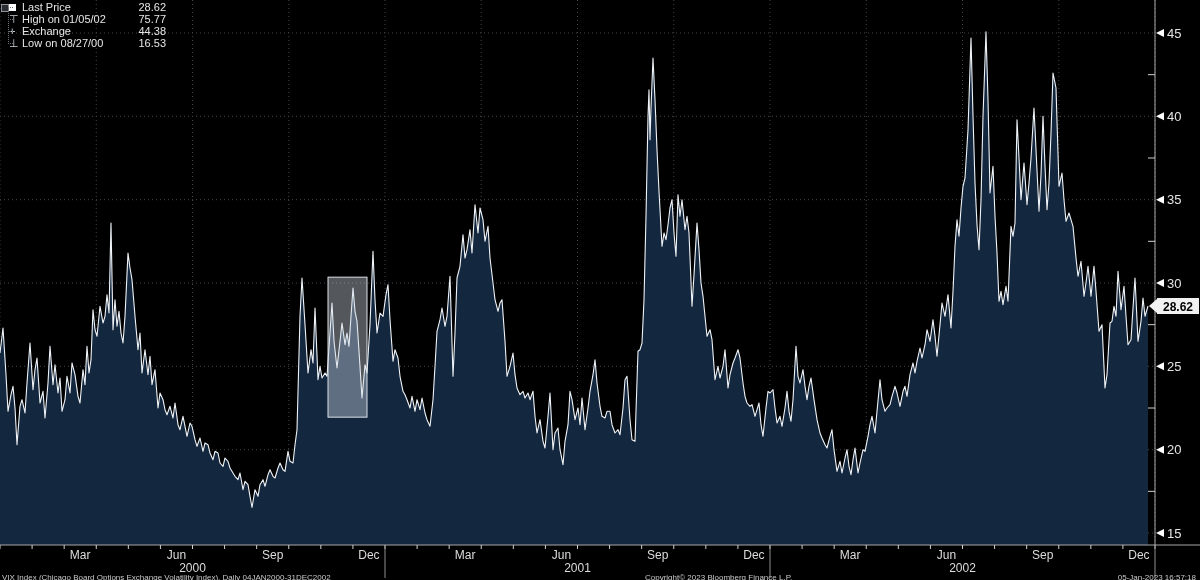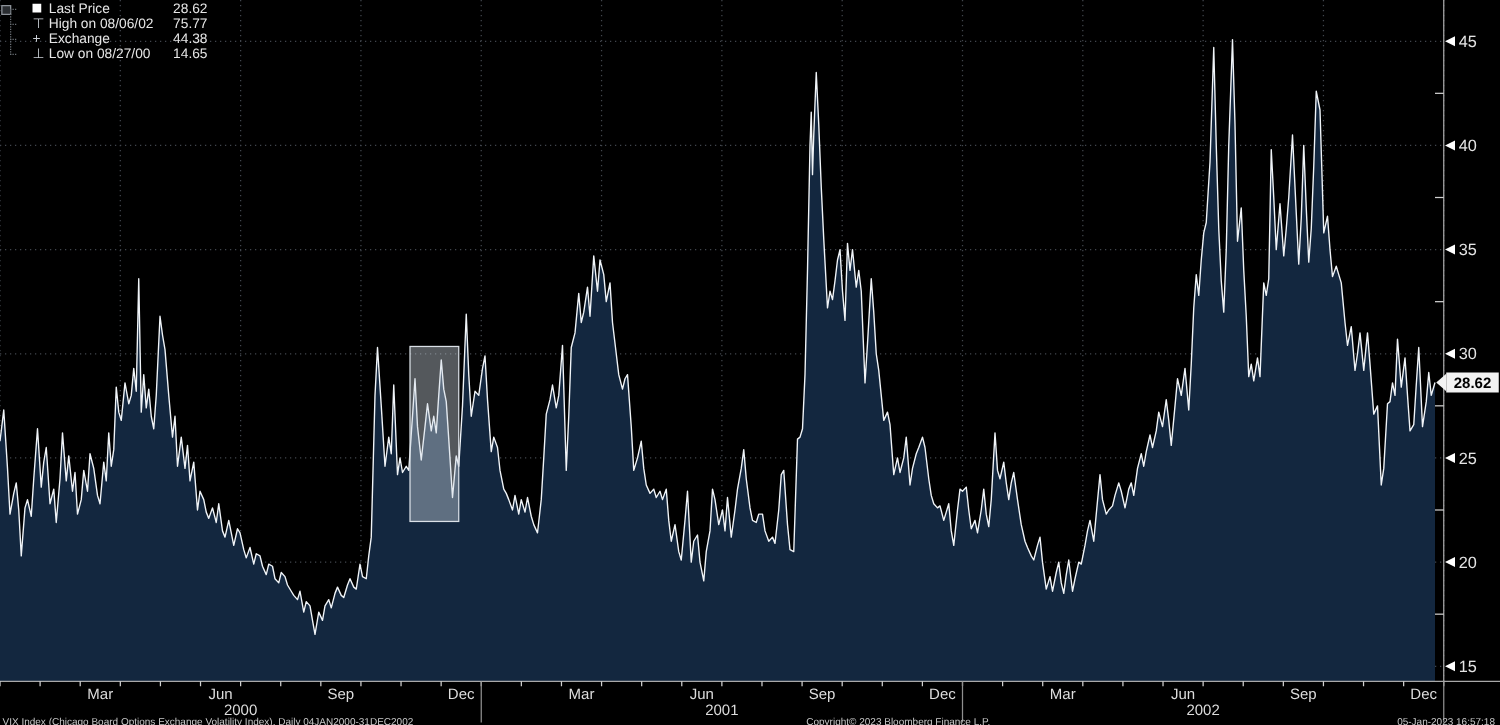--- a/index.html
+++ b/index.html
@@ -2,21 +2,21 @@
 <html><head>
 <meta charset="utf-8">
 <style>
   html,body{margin:0;padding:0;background:#000;width:1200px;height:580px;overflow:hidden;
     font-family:"Liberation Sans",sans-serif;}
   .root{position:relative;width:1200px;height:580px;background:#000;}
   svg#chart{position:absolute;left:0;top:0;}
   
   .legend{position:absolute;left:0;top:1px;width:168px;color:#e6e6e6;font-size:11px;line-height:12px;}
   .legend .tree{position:absolute;left:8px;top:7px;bottom:5px;border-left:1px dotted #6a6f75;}
-  .lrow{position:relative;display:flex;align-items:center;height:12px;padding-left:26px;}
+  .lrow{position:relative;display:flex;align-items:center;height:12px;padding-left:9px;}
   .lrow::before{content:"";position:absolute;left:8px;top:6px;width:5px;border-top:1px dotted #6a6f75;}
   .lmark{width:13px;text-align:left;color:#c9ced4;font-size:11px;}
   .lmark-square{width:13px;}
   .lmark-square i{display:inline-block;width:7px;height:7px;background:#fff;}
   .llabel{flex:1;white-space:nowrap;}
   .lval{text-align:right;padding-right:2px;}
   .expander{position:absolute;left:1px;top:3px;width:6px;height:6px;border:1px solid #8d9299;background:#2a2d31;}
   
   .footer{position:absolute;left:0;top:573px;width:1200px;height:10px;color:#c8c8c8;font-size:8px;
     white-space:nowrap;overflow:hidden;}
@@ -139,32 +139,32 @@
     <div class="expander"></div>
     <div class="tree"></div>
 
     <div class="lrow">
       <span class="lmark lmark-square"><i></i></span>
       <span class="llabel">Last Price</span>
       <span class="lval">28.62</span>
     </div>
     <div class="lrow">
       <span class="lmark">⊤</span>
-      <span class="llabel">High on 08/06/02</span>
+      <span class="llabel">High on 01/05/02</span>
       <span class="lval">75.77</span>
     </div>
     <div class="lrow">
       <span class="lmark">+</span>
       <span class="llabel">Exchange</span>
       <span class="lval">44.38</span>
     </div>
     <div class="lrow">
       <span class="lmark">⊥</span>
       <span class="llabel">Low on 08/27/00</span>
-      <span class="lval">14.65</span>
+      <span class="lval">16.53</span>
     </div>
   </div>
 
   <div class="footer">
     <span class="f-left">VIX Index (Chicago Board Options Exchange Volatility Index), Daily 04JAN2000-31DEC2002</span>
     <span class="f-center">Copyright© 2023 Bloomberg Finance L.P.</span>
     <span class="f-right">05-Jan-2023 16:57:18</span>
   </div>
 </div>
 

